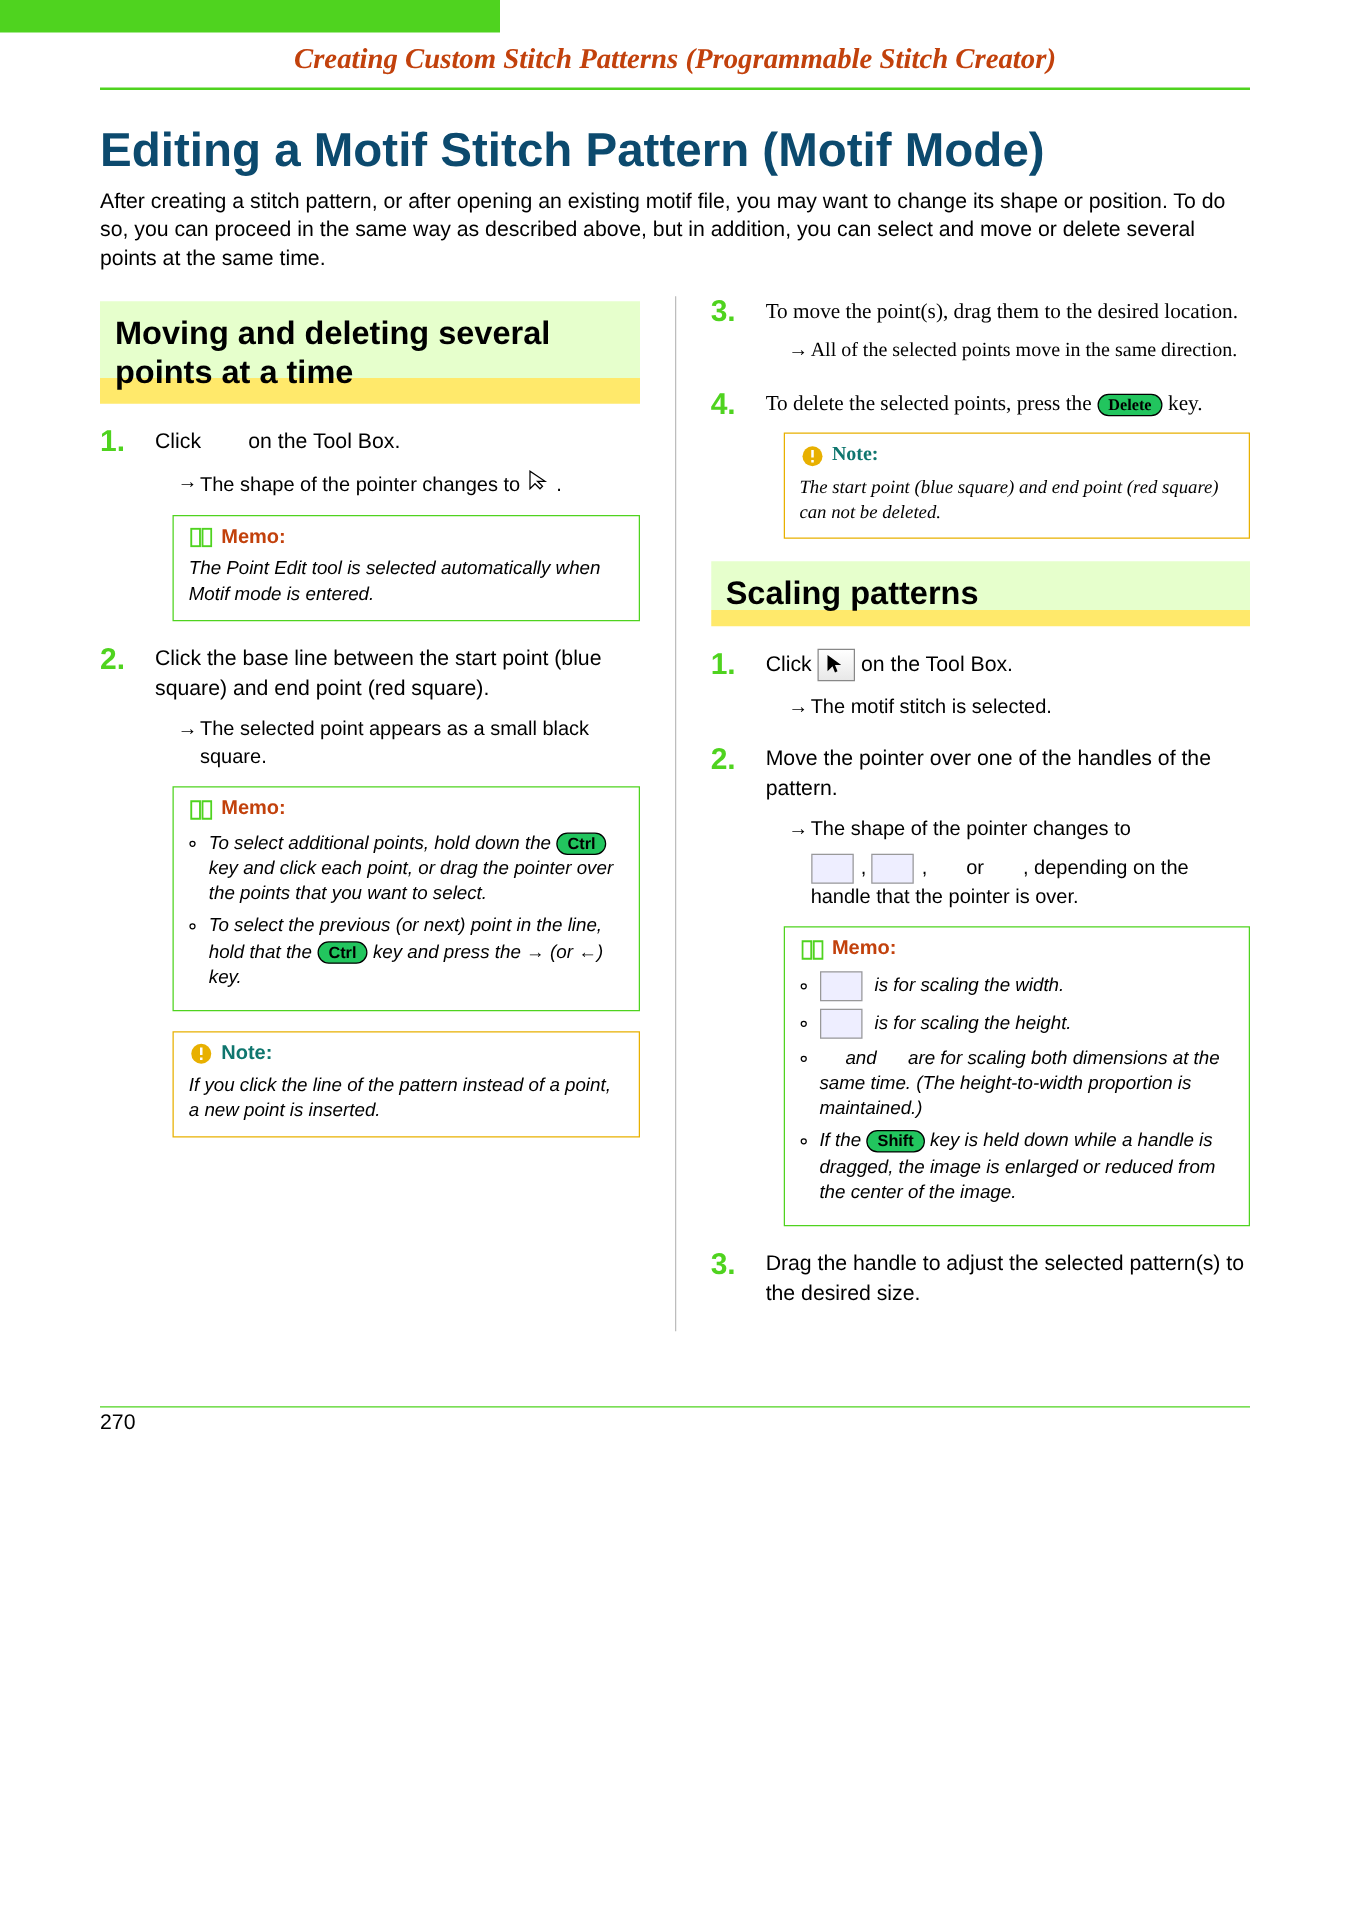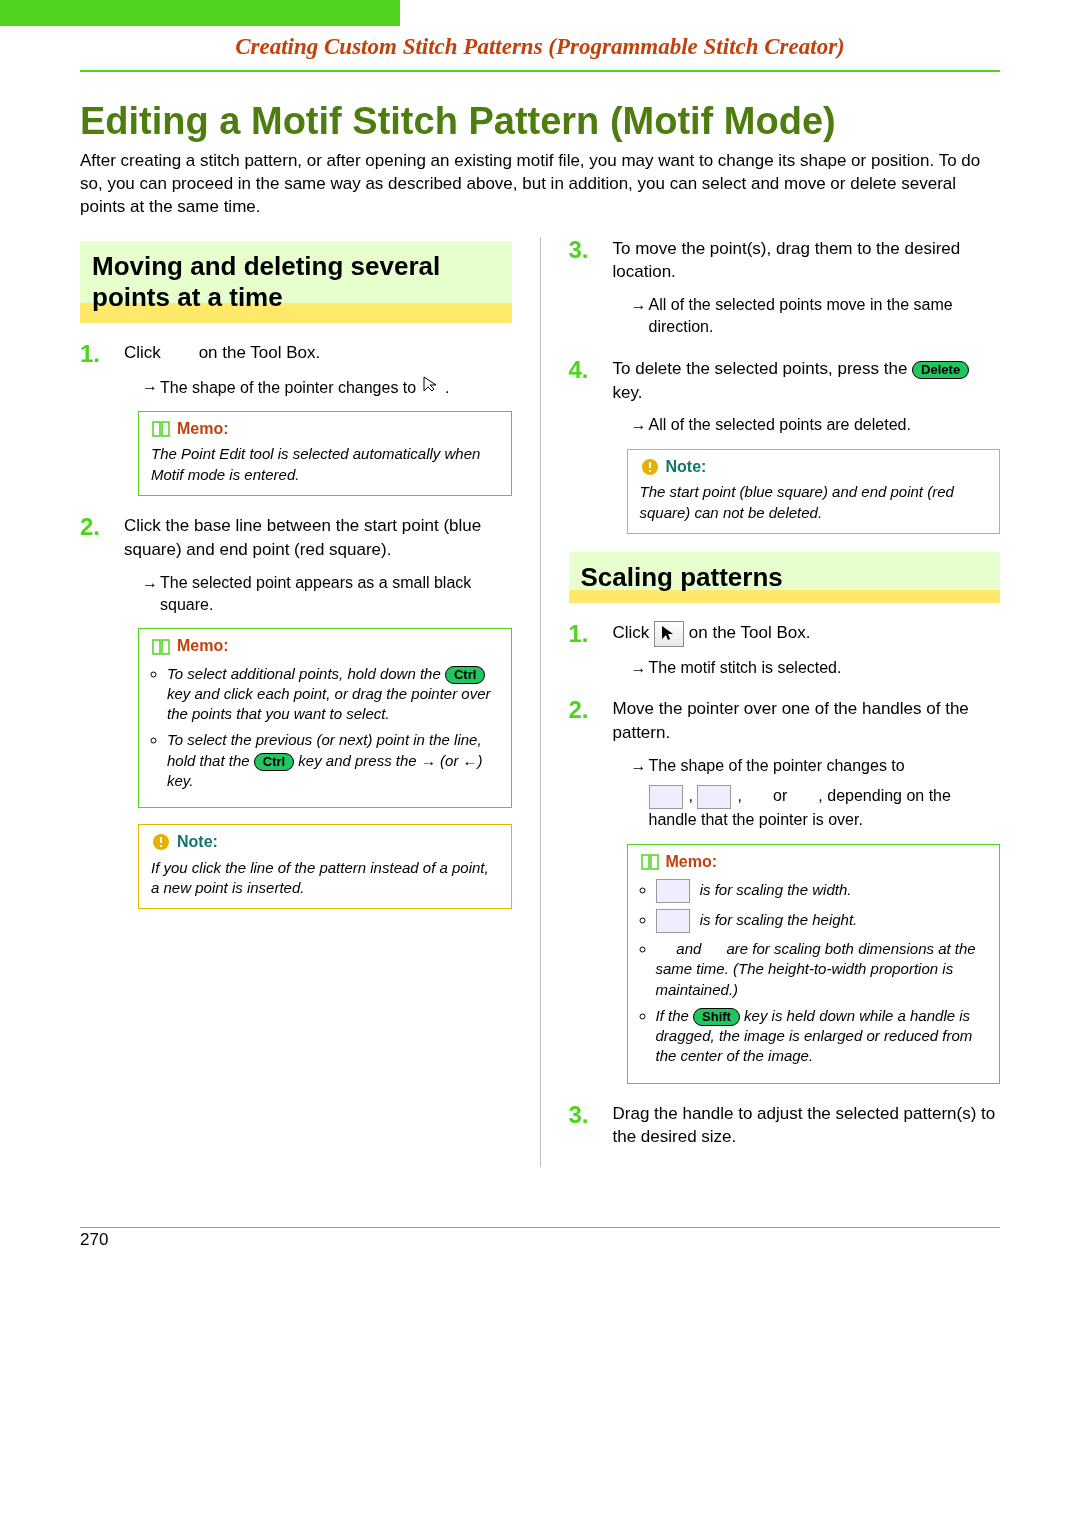--- a/index.html
+++ b/index.html
@@ -28,21 +28,21 @@
     font-size: 23px;
   }
   .rule {
     margin: 4px 80px 0 80px;
     border-top: 2px solid #4fd31f;
   }
   .page {
     padding: 14px 80px 30px 80px;
   }
   h1.page-title {
-    color: #4d7c0f;
+    color: #0c4a6e;
     font-weight: 800;
     font-size: 38px;
     margin: 14px 0 6px 0;
     line-height: 1.15;
   }
   .intro {
     font-size: 17px;
     line-height: 1.35;
     margin: 4px 0 18px 0;
   }
@@ -262,32 +262,31 @@
             </div>
             <div class="body">If you click the line of the pattern instead of a point, a new point is inserted.</div>
           </div>
         </li>
       </ol>
     </div>
 
     <div class="divider"></div>
 
     <div class="col">
-      <ol class="steps" style="counter-reset: step 2;">
+      <ol class="steps" style="counter-reset: step 2; font-family: Liberation Serif, serif;">
 
         <li>
           <span>To move the point(s), drag them to the desired location.</span>
           <div class="sub">All of the selected points move in the same direction.</div>
         </li>
 
         <li>
           <span>To delete the selected points, press the</span>
           <span class="keycap">Delete</span>
           <span>key.</span>
-          <div class="sub">All of the selected points are deleted.</div>
 
           <div class="callout note">
             <div class="c-head note-head">
               <span class="icon-box">
                 <svg width="18" height="18" viewBox="0 0 18 18">
                     <circle cx="9" cy="9" r="8" fill="#e8b000"></circle>
                     <rect x="8" y="4" width="2" height="6" fill="#fff"></rect>
                     <rect x="8" y="12" width="2" height="2" fill="#fff"></rect>
                   </svg>
               </span>

